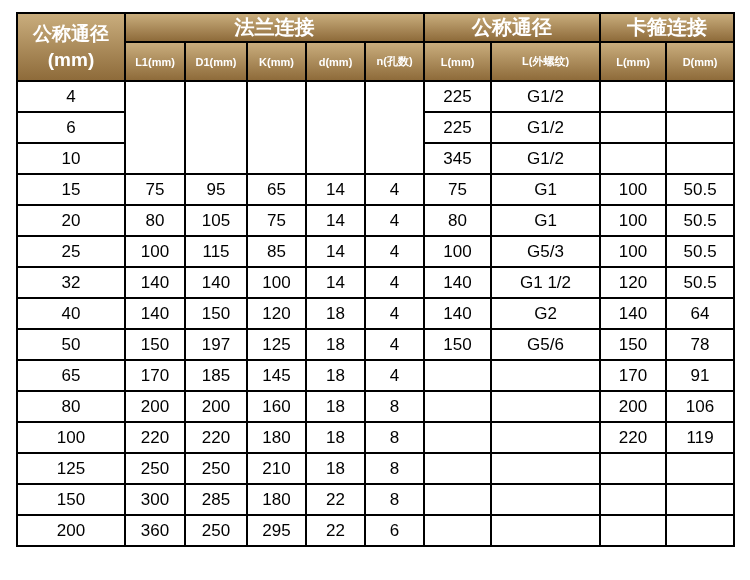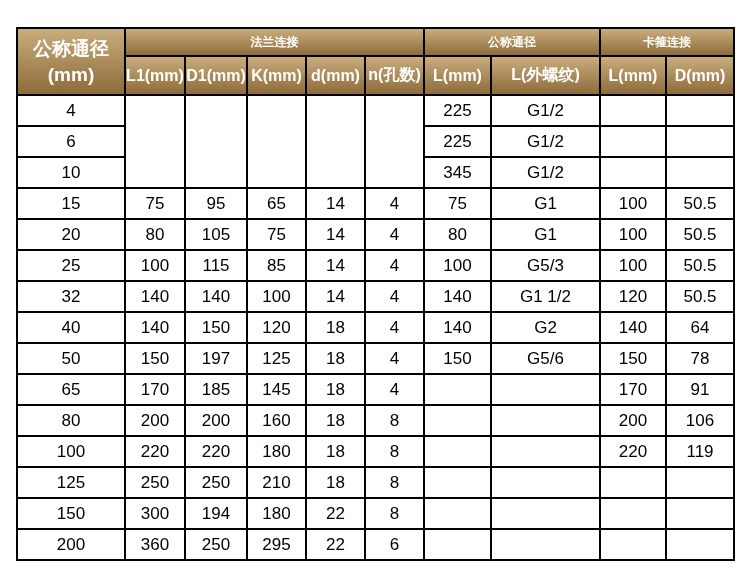--- a/index.html
+++ b/index.html
@@ -21,45 +21,45 @@
   }
   .page {
     width: 750px;
     height: 580px;
     overflow: hidden;
     background: var(--page-bg);
   }
   table.spec {
     border-collapse: collapse;
     table-layout: fixed;
-    margin: 27px 0 0 16px;
+    margin: 12px 0 0 16px;
     width: 718px;
     border-radius: 20px;
   }
   table.spec th, table.spec td {
     border: 2px solid var(--line);
     text-align: center;
     vertical-align: middle;
     padding: 0;
     overflow: hidden;
     white-space: nowrap;
   }
   
   th.group {
     height: 26px;
     background: linear-gradient(180deg, var(--gold-light) 0%, var(--gold-dark) 100%);
     color: var(--header-text);
-    font-size: 12px;
+    font-size: 20px;
     font-weight: bold;
   }
   th.sub {
     height: 37px;
     background: linear-gradient(180deg, var(--gold-light) 0%, var(--gold-dark) 100%);
     color: var(--header-text);
-    font-size: 16px;
+    font-size: 11px;
     font-weight: bold;
   }
   th.corner {
     background: linear-gradient(180deg, var(--gold-light) 0%, var(--gold-dark) 100%);
     color: var(--header-text);
     font-size: 19px;
     font-weight: bold;
     line-height: 1.35;
   }
   
@@ -252,21 +252,21 @@
           <td>18</td>
           <td>8</td>
           <td></td>
           <td></td>
           <td></td>
           <td></td>
         </tr>
         <tr>
           <td>150</td>
           <td>300</td>
-          <td>194</td>
+          <td>285</td>
           <td>180</td>
           <td>22</td>
           <td>8</td>
           <td></td>
           <td></td>
           <td></td>
           <td></td>
         </tr>
         <tr>
           <td>200</td>

